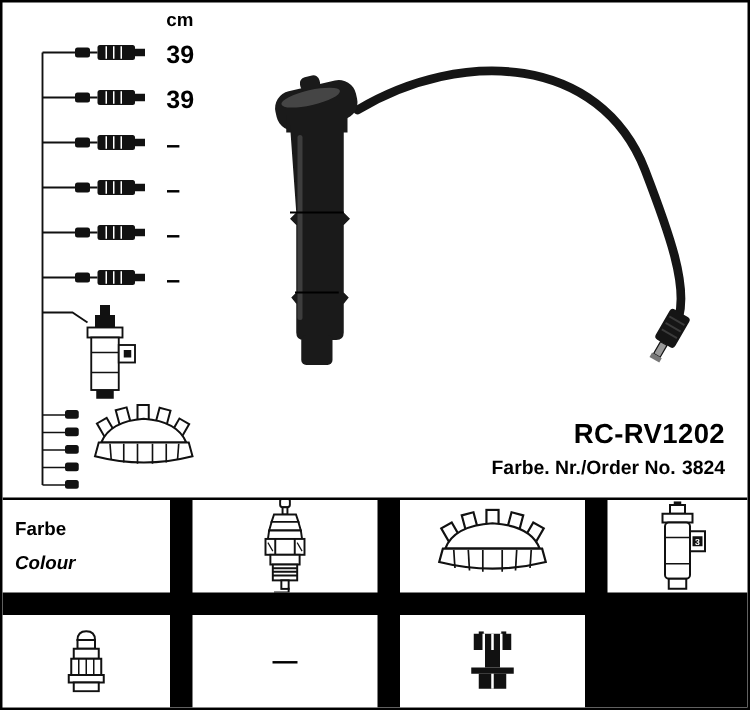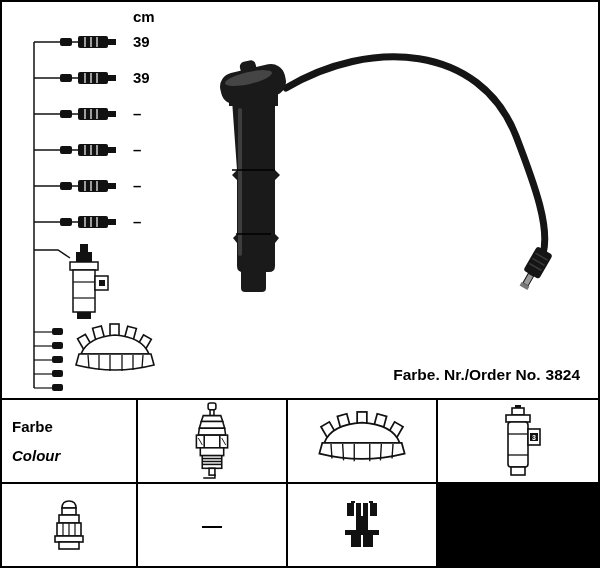--- a/index.html
+++ b/index.html
@@ -3,38 +3,38 @@
 <meta charset="utf-8">
 <style>
   * { margin:0; padding:0; box-sizing:border-box; }
   html,body { width:600px; height:568px; background:#fff; font-family:"Liberation Sans", sans-serif; color:#000; }
   .page { position:relative; width:600px; height:568px; background:#fff; border:2px solid #000; overflow:hidden; }
 
   
   .schematic { position:absolute; left:0; top:0; width:175px; height:398px;margin-left:14px; }
   .schematic svg { display:block; }
   .unit-label { position:absolute; left:117px; top:6px; font-size:15px; font-weight:700; }
-  .len { position:absolute; left:117px; font-size:15px; font-weight:700; }
+  .len { position:absolute; left:117px; font-size:20px; font-weight:700; }
   .len-0 { top:31px; } .len-1 { top:67px; } .len-2 { top:103px; }
   .len-3 { top:139px; } .len-4 { top:175px; } .len-5 { top:211px; }
 
   
   .photo { position:absolute; left:178px; top:26px; }
 
   
   .part-number { position:absolute; right:18px; top:332px; font-size:22px; font-weight:700; letter-spacing:.3px; }
   .order-line { position:absolute; right:18px; top:364px; font-size:15.5px; font-weight:700; white-space:nowrap; }
   .order-line .it { }
   .order-line .num { margin-left:5px; }
 
   
   .spec-table {
     position:absolute; left:0; right:0; top:396px; bottom:0;
     display:grid; grid-template-columns:134px 148px 148px 1fr; grid-template-rows:1fr 1fr;
-    background:#000; gap:2px; padding-top:2px;
+    background:#000; gap:18px; padding-top:2px;
   }
   .cell { background:#fff; display:flex; align-items:center; justify-content:center; overflow:hidden; }
   .label-cell { flex-direction:column; align-items:flex-start; justify-content:space-evenly; padding:6px 8px 6px 10px; }
   .label-cell .de { font-size:15px; font-weight:700; }
   .label-cell .en { font-size:15px; font-weight:700; font-style:italic; }
   .dash-cell { font-size:20px; font-weight:700; }
   svg { display:block; }
 </style>
 </head>
 <body>
@@ -143,20 +143,21 @@
       </g>
       <rect x="49" y="64" width="49" height="14" fill="#1a1a1a"></rect>
       <path d="M52 72 h43 v70 l5 5 -5 5 v54 l4 4 -4 5 v23 q0 6 -6 6 h-26 q-6 0 -6 -6 v-23 l-4 -5 4 -4 v-54 l-5 -5 5 -5 z" fill="#1a1a1a"></path>
       <rect x="58" y="80" width="4" height="148" rx="2" fill="#3d3d3d"></rect>
       <rect x="61" y="240" width="25" height="24" rx="4" fill="#1a1a1a"></rect>
       <line x1="52" y1="142" x2="95" y2="142" stroke="#000" stroke-width="1.5"></line>
       <line x1="56" y1="206" x2="91" y2="206" stroke="#000" stroke-width="1.5"></line>
     </g>
   </svg>
 
+  <div class="part-number">RC-RV1202</div>
   <div class="order-line">
     <span>Farbe. Nr.</span><span>/</span><span class="it">Order No.</span><span class="num">3824</span>
   </div>
 
   <div class="spec-table">
 
     <div class="cell label-cell">
       <span class="de">Farbe</span>
       <span class="en">Colour</span>
     </div>

